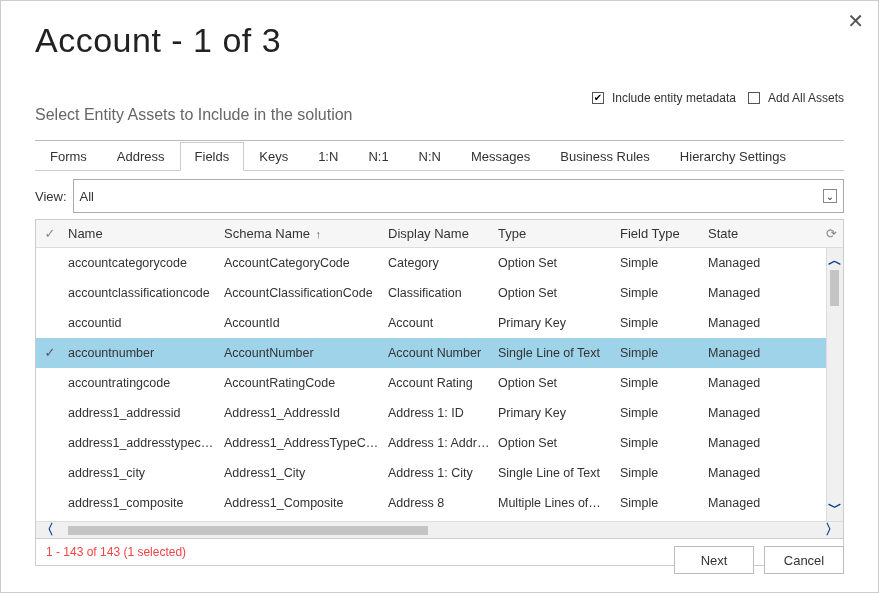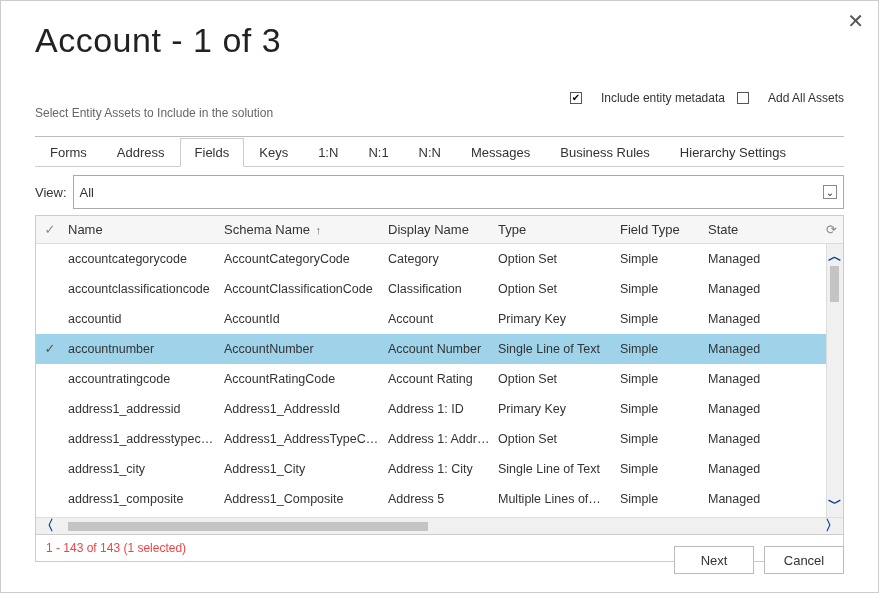--- a/index.html
+++ b/index.html
@@ -27,34 +27,34 @@
       padding: 20px 34px 10px 34px;
     }
     .title {
       font-size: 34px;
       font-weight: 300;
       color: #222;
       letter-spacing: 0.5px;
       margin-bottom: 2px;
     }
     .subtitle {
-      font-size: 12px;
+      font-size: 16px;
       color: #666;
       margin-top: 46px;
     }
     .header-options {
       position: absolute;
       top: 90px;
       right: 34px;
       font-size: 12px;
       display: flex;
       gap: 12px;
       align-items: center;
     }
-    .header-options label { display: flex; align-items: center; gap: 19px; }
+    .header-options label { display: flex; align-items: center; gap: 8px; }
     .checkbox {
       width: 12px; height: 12px;
       border: 1px solid #555;
       display: inline-flex;
       align-items: center;
       justify-content: center;
       font-size: 11px;
       line-height: 1;
     }
     .checkbox.checked::after { content: "✔"; color: #000; font-size: 10px; }
@@ -360,21 +360,21 @@
           <div class="col-schema cell">Address1_City</div>
           <div class="col-display cell">Address 1: City</div>
           <div class="col-type cell">Single Line of Text</div>
           <div class="col-fieldtype cell">Simple</div>
           <div class="col-state cell">Managed</div>
         </div>
         <div class="row">
           <div class="col-check"></div>
           <div class="col-name cell">address1_composite</div>
           <div class="col-schema cell">Address1_Composite</div>
-          <div class="col-display cell">Address 5</div>
+          <div class="col-display cell">Address 8</div>
           <div class="col-type cell">Multiple Lines of…</div>
           <div class="col-fieldtype cell">Simple</div>
           <div class="col-state cell">Managed</div>
         </div>
       </div>
     <div class="vscroll">
       <span class="arrow">︿</span>
       <div class="thumb"></div>
       <span class="arrow">﹀</span>
     </div>

